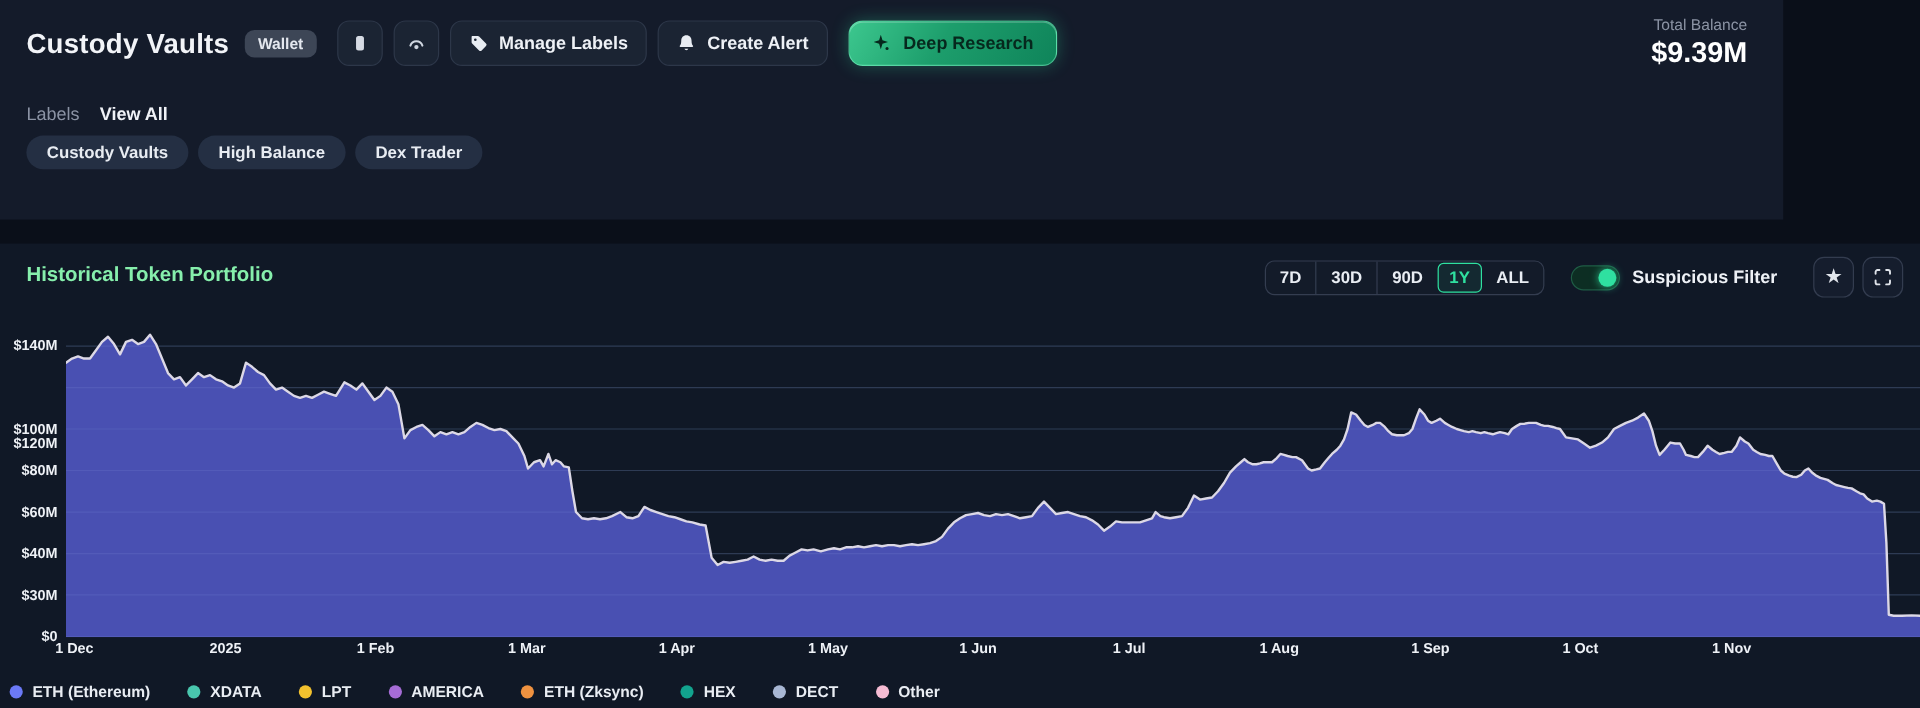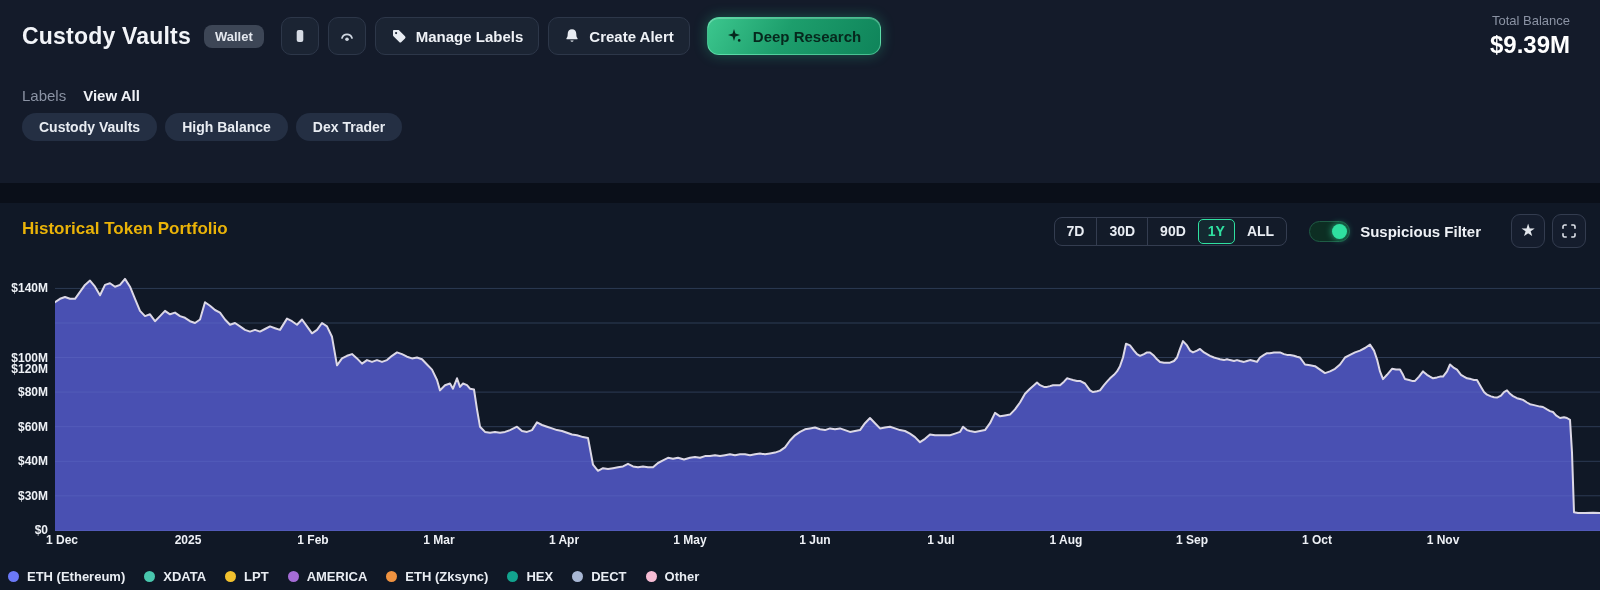--- a/index.html
+++ b/index.html
@@ -1,20 +1,20 @@
 <!DOCTYPE html>
 <html><head>
 <meta charset="utf-8">
 <style>
   * { margin:0; padding:0; box-sizing:border-box; }
   html,body { width:1600px; height:590px; overflow:hidden; background:#0a0f19;
     font-family:"Liberation Sans", sans-serif; -webkit-font-smoothing:antialiased; }
 
   
-  .topbar { position:absolute; left:0; top:0; width:1600px; height:183px; background:#141b2a; }
+  .topbar { position:absolute; left:0; top:0; width:1486px; height:183px; background:#141b2a; }
   .topbar-row1 { position:absolute; left:22px; top:17px; height:38px; display:flex; align-items:center; gap:9px; }
   .page-title { font-size:23px; font-weight:700; color:#f2f4f8; letter-spacing:.2px; margin-right:4px; }
   .wallet-badge { background:#3d4656; color:#e3e7ee; font-size:13px; font-weight:700;
     padding:4px 11px; border-radius:8px; margin-right:8px; }
   .hbtn { height:38px; display:flex; align-items:center; gap:9px; padding:0 15px;
     background:#1b2433; border:1px solid #2d3749; border-radius:10px;
     color:#eef1f6; font-size:15px; font-weight:700; cursor:pointer; }
   .hbtn.iconic { width:38px; padding:0; justify-content:center; }
   .hbtn-green { height:38px; display:flex; align-items:center; gap:10px; padding:0 19px;
     margin-left:8px; border-radius:12px; font-size:15px; font-weight:700; color:#06281d;
@@ -27,21 +27,21 @@
 
   .labels-row { position:absolute; left:22px; top:87px; display:flex; gap:17px; align-items:center; }
   .labels-title { font-size:15px; color:#8b93a4; }
   .view-all { font-size:15px; color:#f0f2f7; font-weight:700; cursor:pointer; }
   .chips-row { position:absolute; left:22px; top:113px; display:flex; gap:8px; }
   .chip { height:28px; display:flex; align-items:center; padding:0 17px; background:#242f43;
     border-radius:14px; color:#e8ecf2; font-size:14px; font-weight:600; cursor:pointer; }
 
   
   .panel { position:absolute; left:0; top:203px; width:1600px; height:387px; background:#101826; }
-  .panel-title { position:absolute; left:22px; top:16px; font-size:17px; font-weight:700; color:#eab308; }
+  .panel-title { position:absolute; left:22px; top:16px; font-size:17px; font-weight:700; color:#86efac; }
   .controls { position:absolute; right:14px; top:11px; display:flex; align-items:center; }
   .range-group { display:flex; align-items:stretch; height:29px; border:1px solid #343d50;
     border-radius:8px; background:rgba(255,255,255,.015); }
   .range-item { display:flex; align-items:center; padding:0 12px; font-size:14px; font-weight:700;
     color:#e9edf3; border-left:1px solid #343d50; cursor:pointer; }
   .range-item:first-child { border-left:none; }
   .range-item.selected { color:#2fe0a0; border:1px solid #2fe0a0; border-radius:5px;
     margin:1px 0; padding:0 9px; background:rgba(47,224,160,.07); }
   .range-item.selected + .range-item { border-left:none; }
   .toggle { width:41px; height:21px; border-radius:12px; background:#0d2e23; border:1px solid #20ám;
@@ -55,21 +55,21 @@
   .sq-btn.fs { margin-left:7px; }
   .star-glyph { color:#e2e6ec; font-size:17px; line-height:1; transform:translateY(-1px); }
 
   #y-axis { position:absolute; left:0; top:52px; width:48px; height:286px; }
   #y-axis span { position:absolute; right:0; width:52px; text-align:right;
     font-size:12px; font-weight:700; color:#eef1f6; }
   #area-svg { position:absolute; left:55px; top:52px; width:1545px; height:276px; display:block; }
   #x-axis { position:absolute; left:55px; top:330px; width:1545px; height:16px; }
   #x-axis span { position:absolute; transform:translateX(-50%); white-space:nowrap;
     font-size:12px; font-weight:700; color:#eef1f6; }
-  #legend { position:absolute; left:8px; bottom:6px; display:flex; align-items:center; gap:19px; }
+  #legend { position:absolute; left:8px; bottom:6px; display:flex; align-items:center; gap:31px; }
   .legend-item { display:flex; align-items:center; gap:8px; cursor:pointer; }
   .legend-dot { width:11px; height:11px; border-radius:50%; }
   .legend-label { font-size:13px; font-weight:700; color:#e9edf3; }
   svg.ic { display:block; }
 </style>
 </head>
 <body>
 
 <div class="topbar">
   <div class="topbar-row1">

